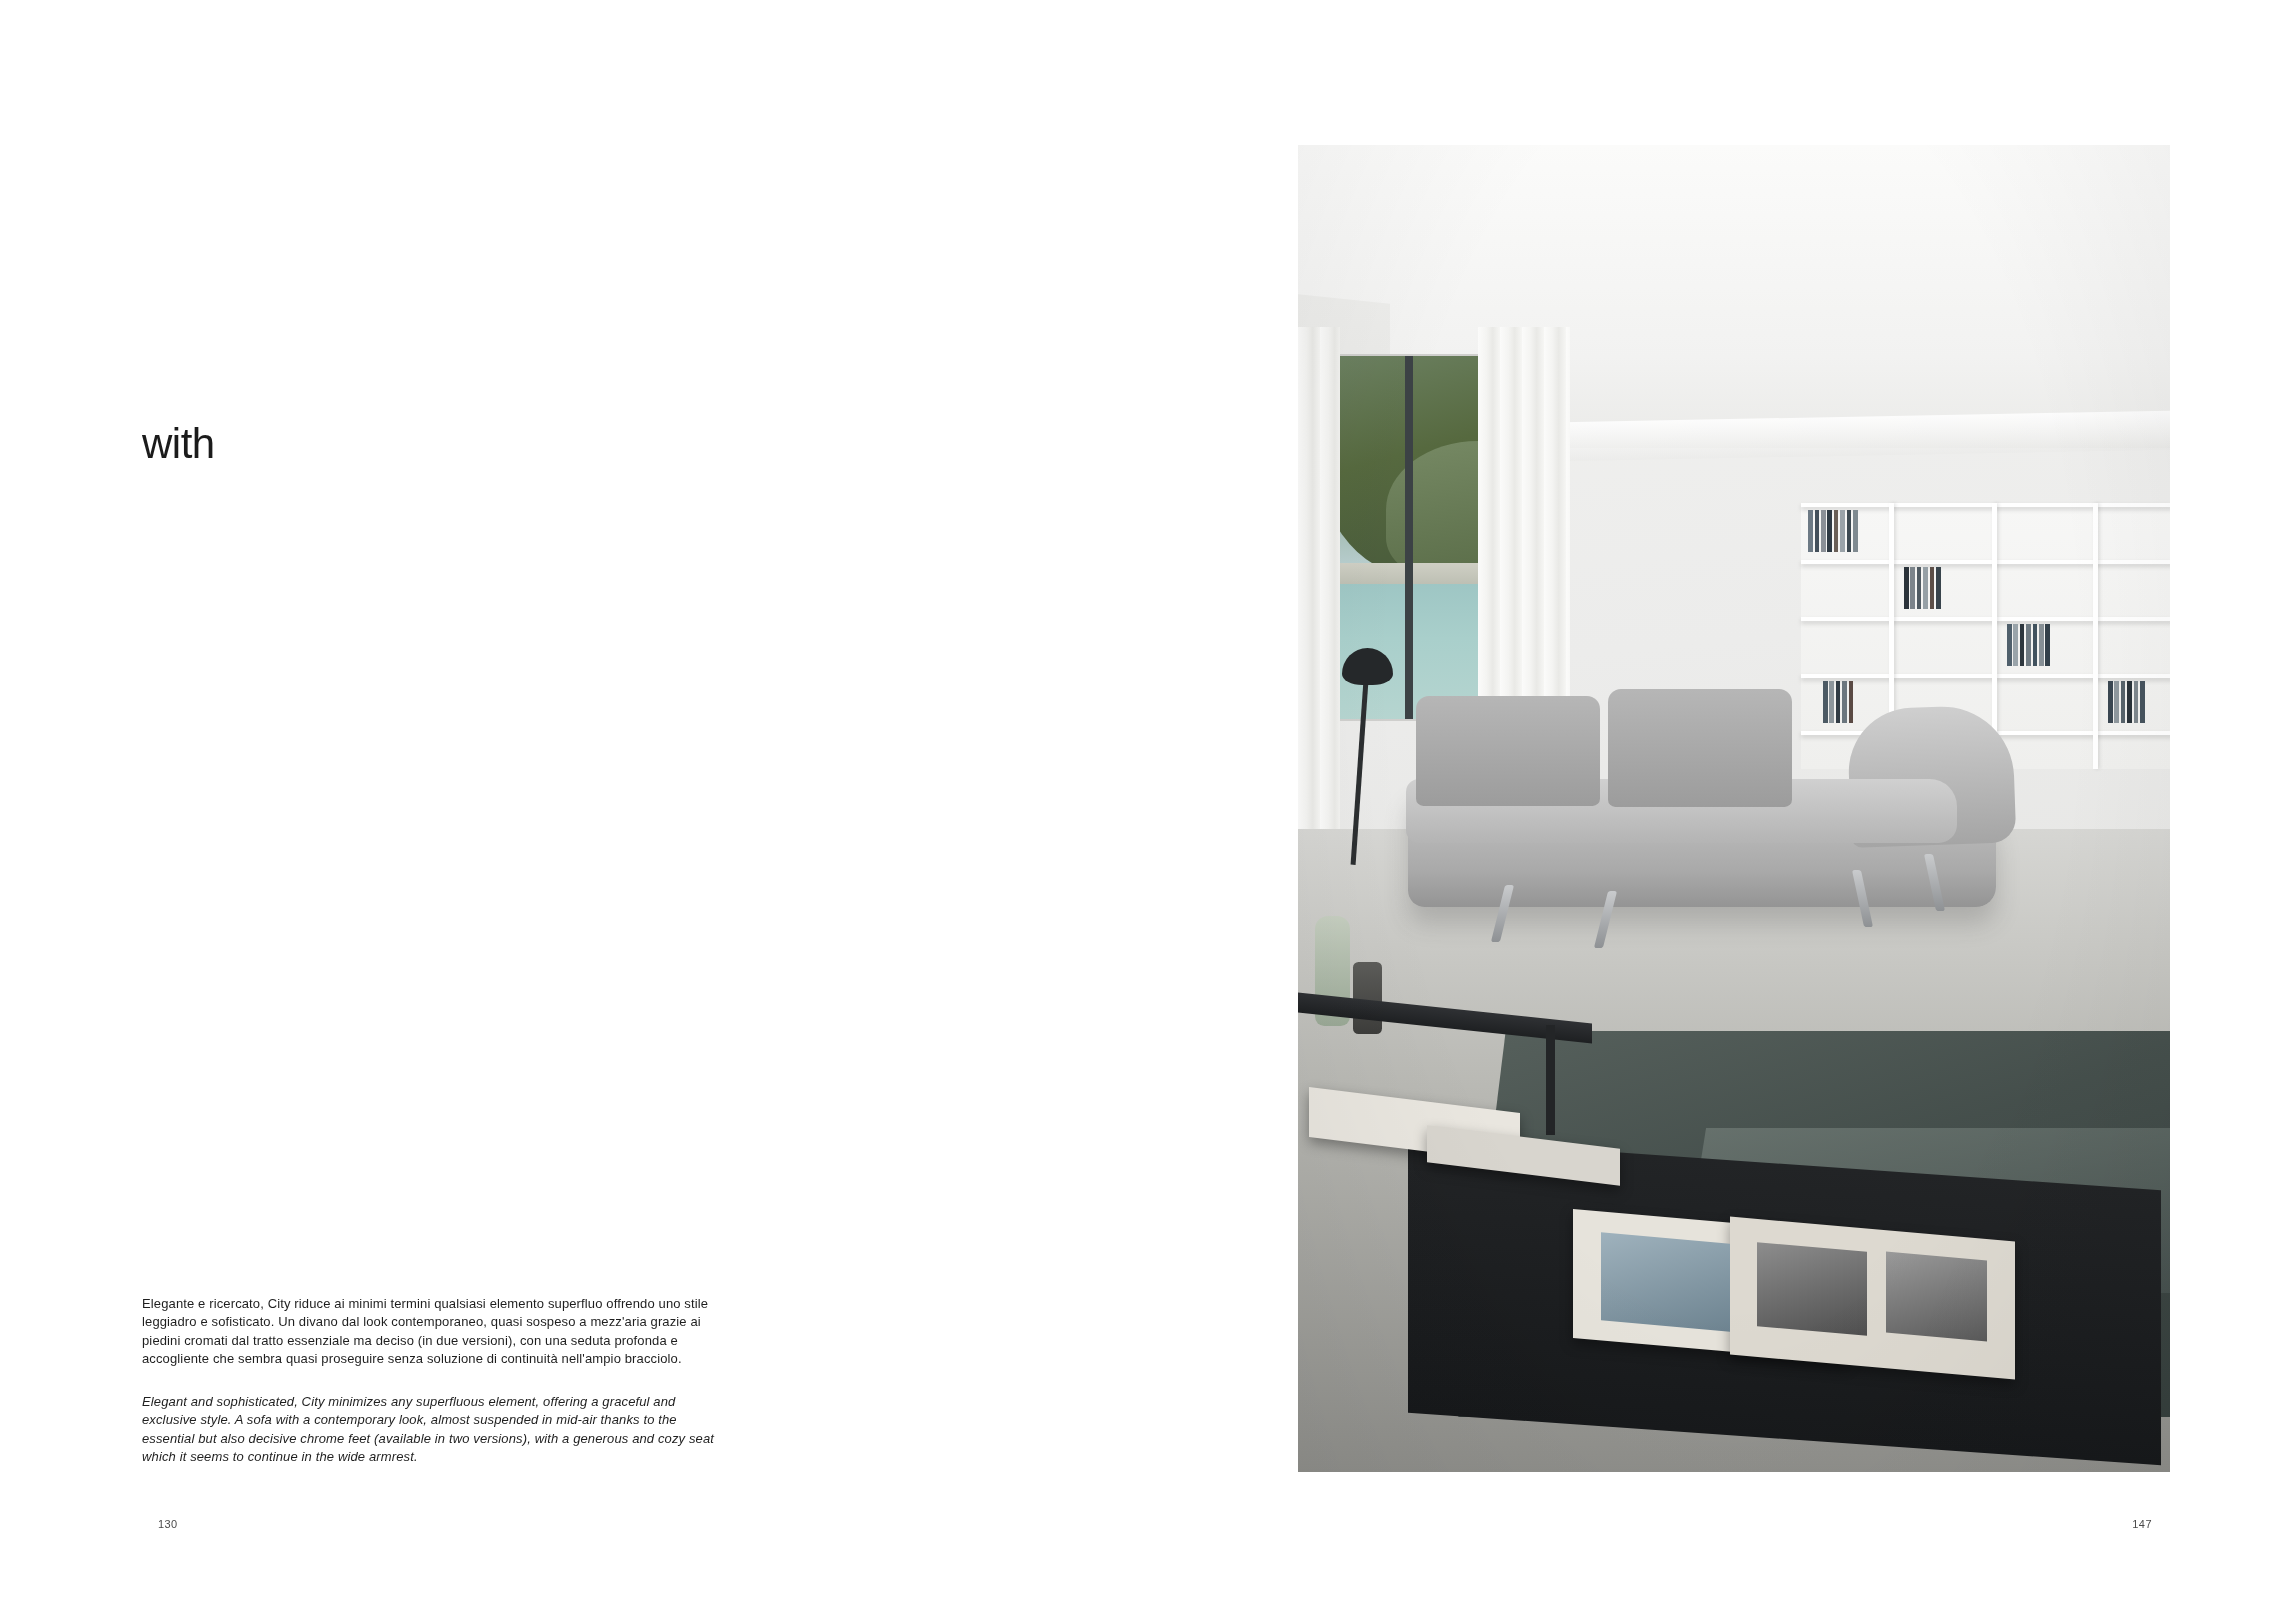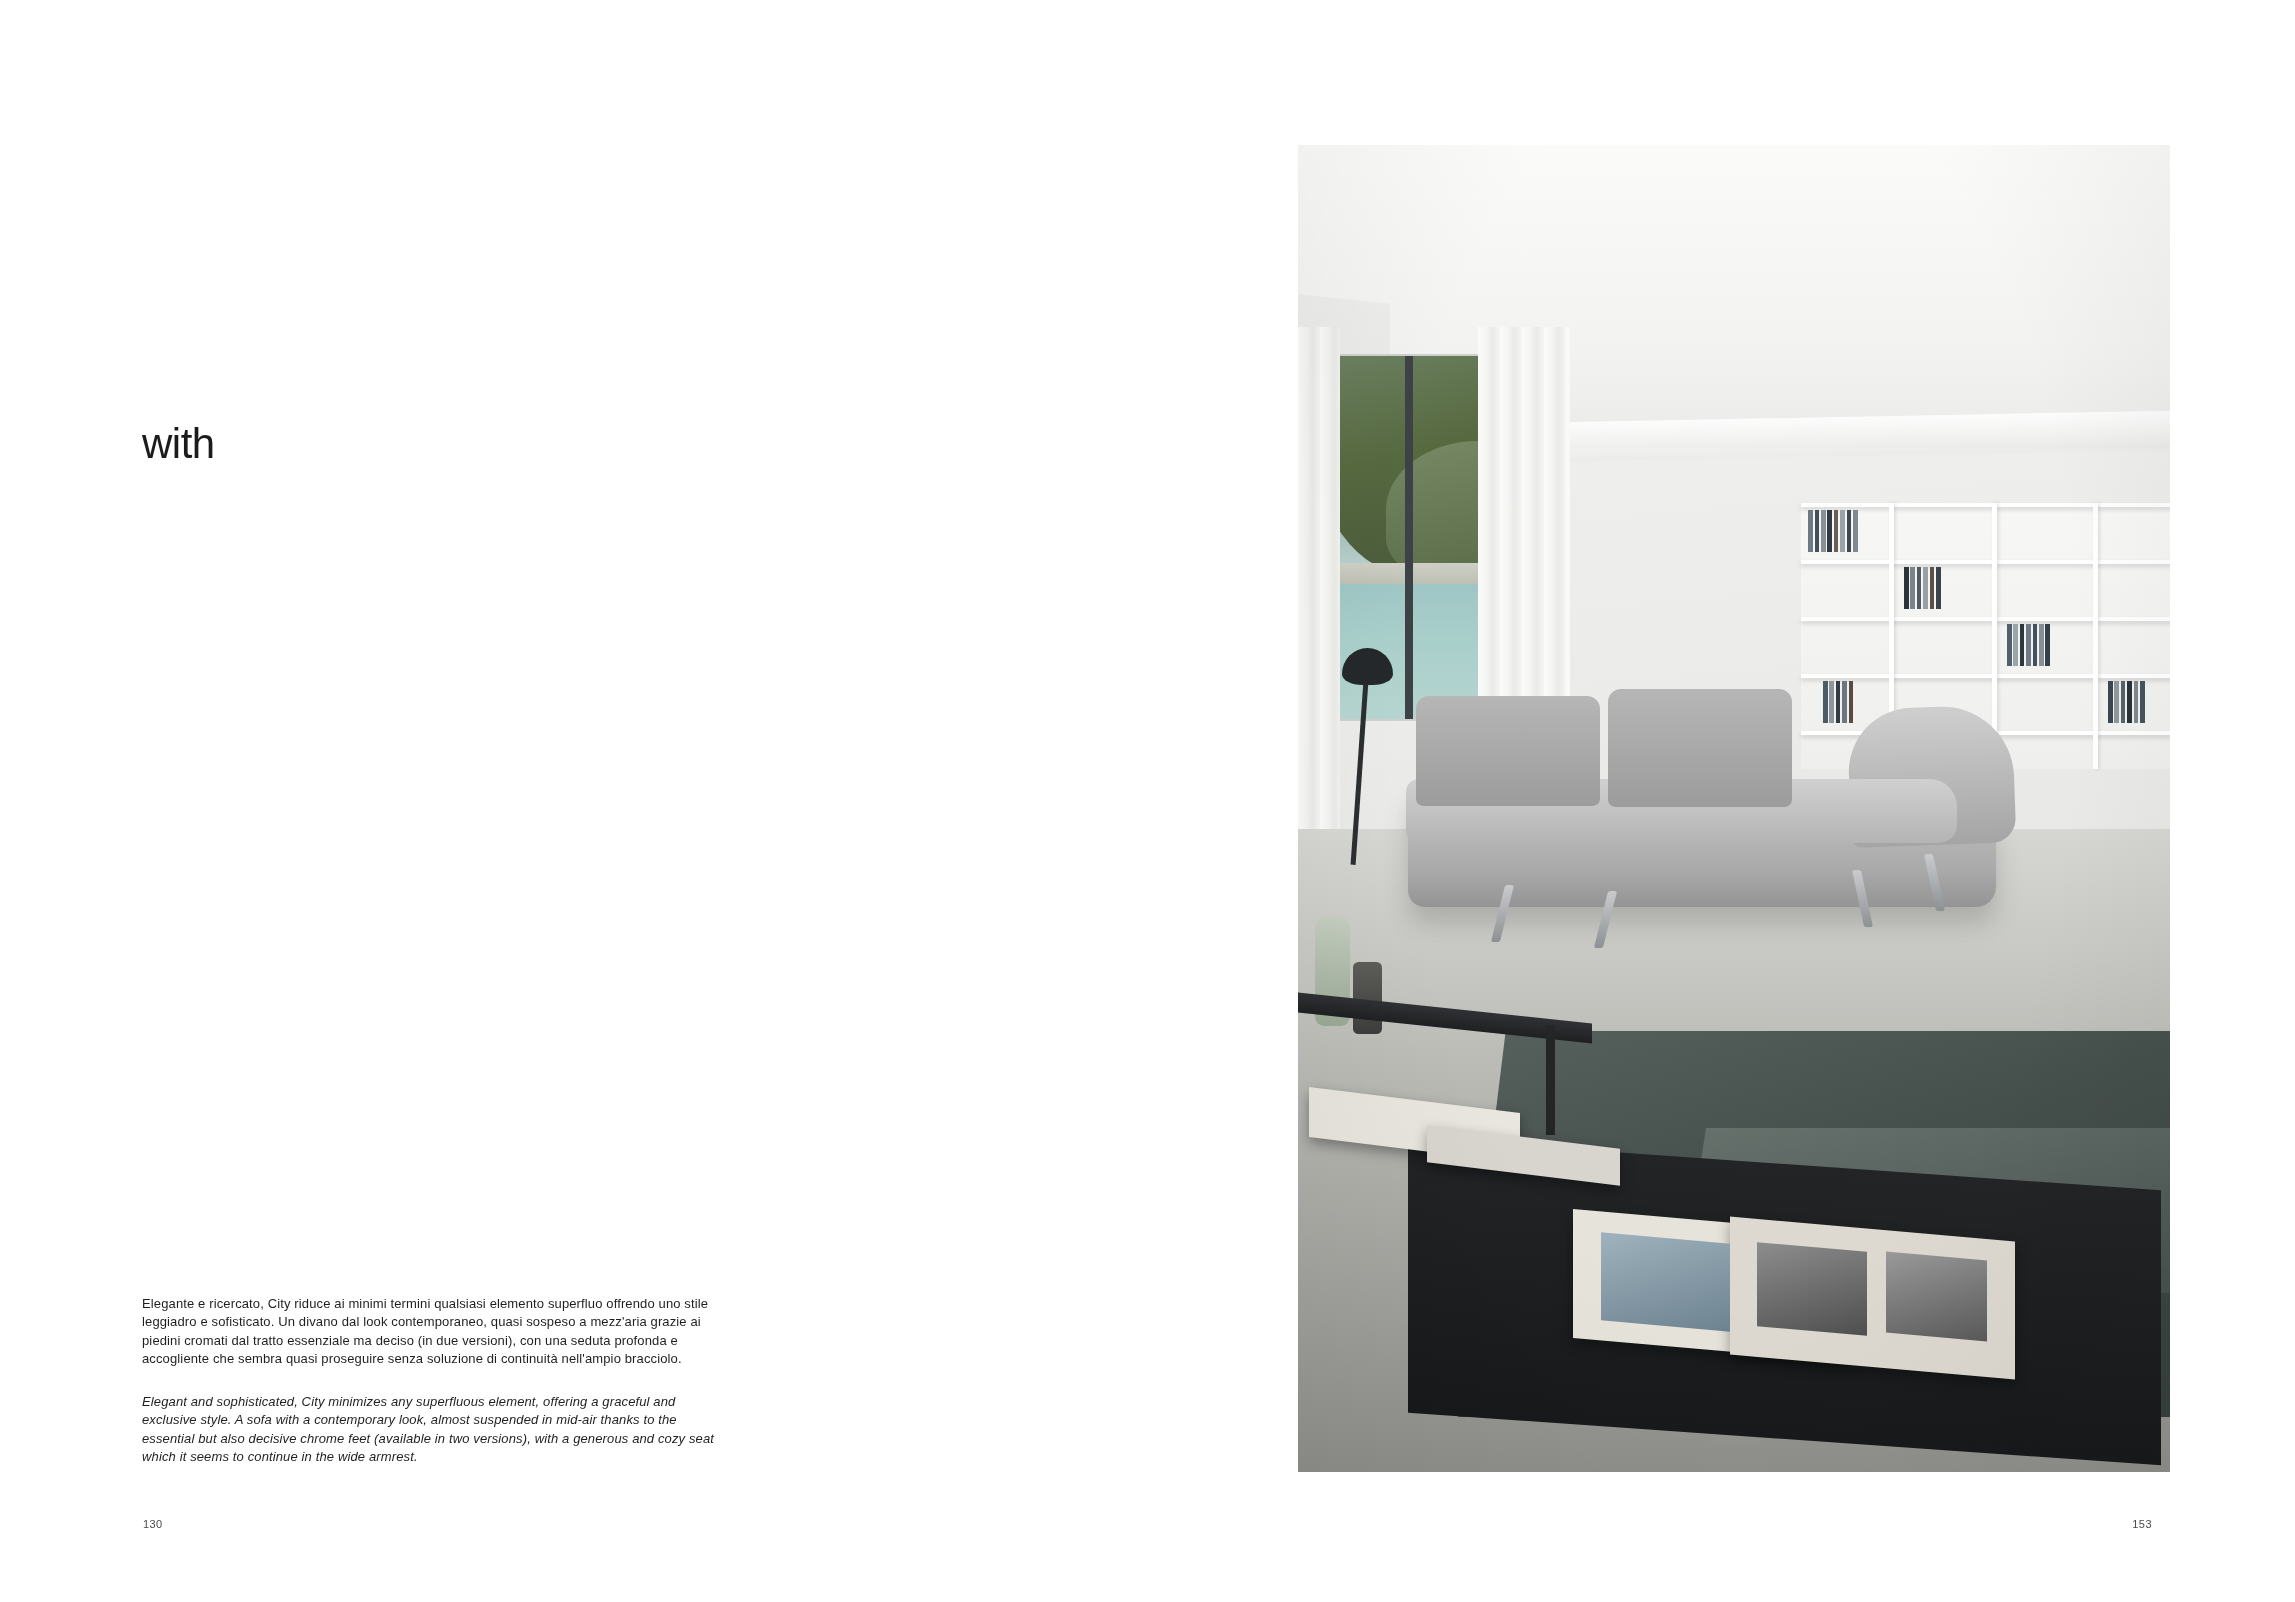--- a/index.html
+++ b/index.html
@@ -61,21 +61,21 @@
     font-style: italic;
     letter-spacing: 0.01em;
   }
   .folio {
     position: absolute;
     bottom: 72px;
     font-size: 11px;
     color: #4a4a4a;
     letter-spacing: 0.04em;
   }
-  .folio-left { left: 143px; }
+  .folio-left { left: 158px; }
   .folio-right { right: 144px; }
 
   
   .page-right {
     position: absolute;
     left: 1148px;
     top: 0;
     width: 1148px;
     height: 1602px;
     background: #ffffff;
@@ -468,17 +468,17 @@
         <div class="book-open bo-3"></div>
         <div class="book-open bo-4"></div>
         <div class="photo-plate pp-1"></div>
         <div class="photo-plate pp-2"></div>
         <div class="photo-plate pp-3"></div>
 
         <div class="vignette"></div>
       </div>
     </div>
 
-    <div class="folio folio-right">153</div>
+    <div class="folio folio-right">147</div>
   </div>
 
 </div>
 
 
 </body></html>

